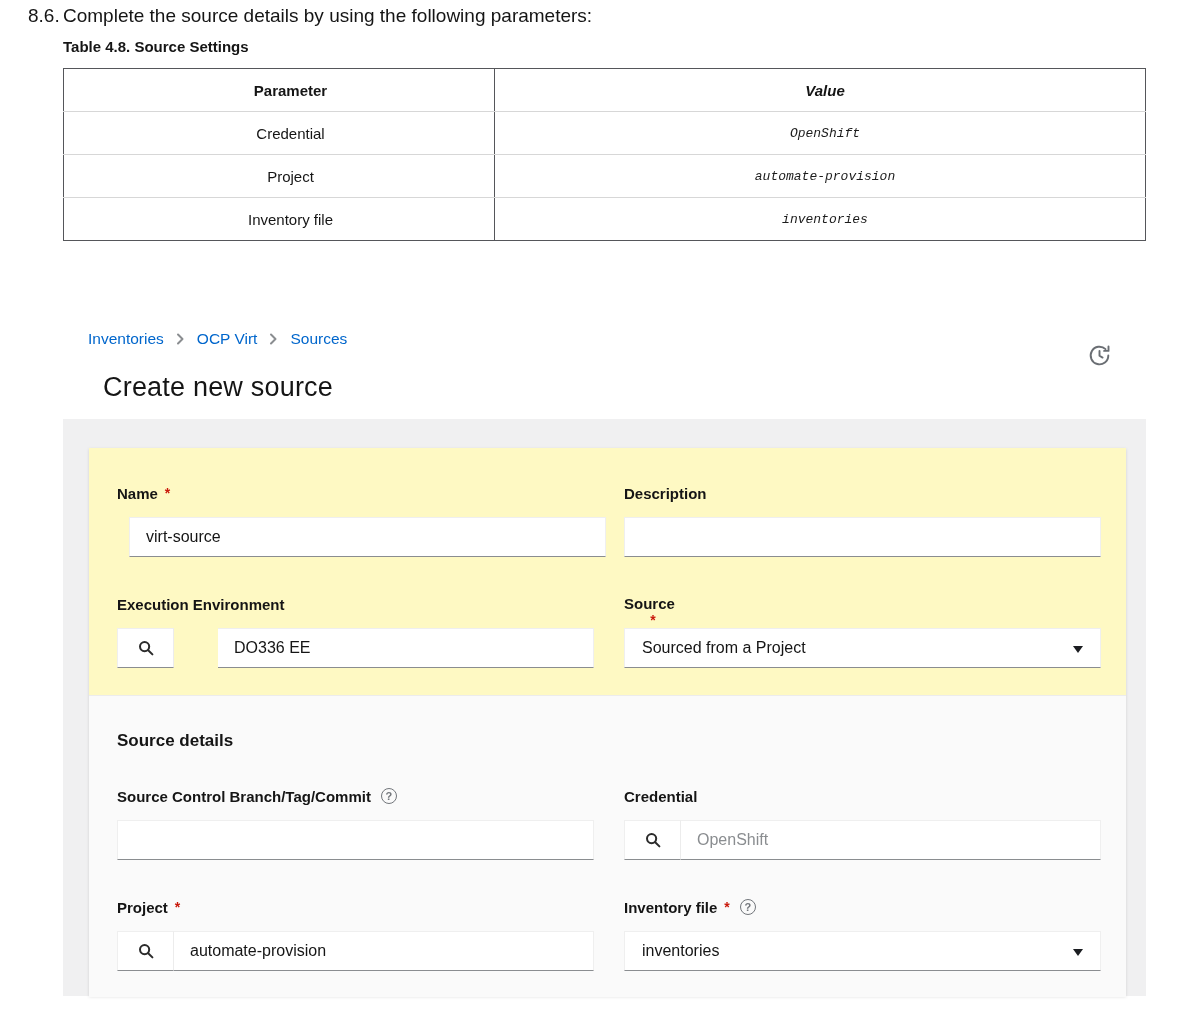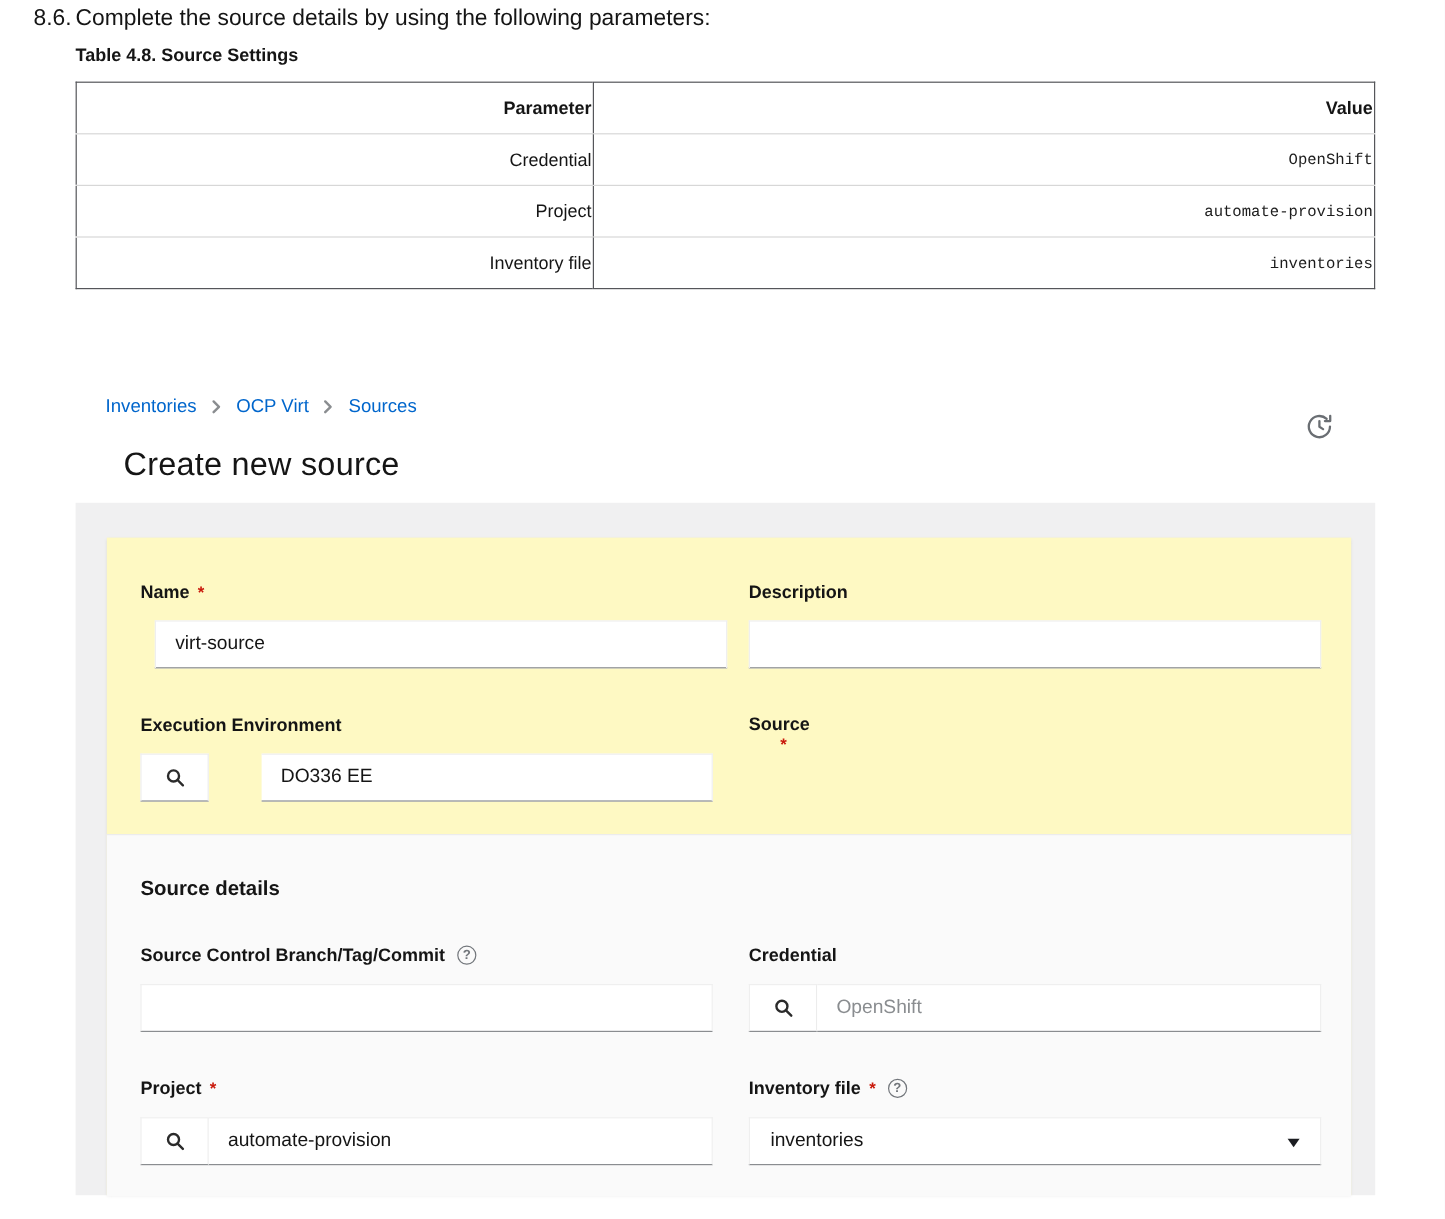--- a/index.html
+++ b/index.html
@@ -8,27 +8,27 @@
     background:#ffffff;color:#151515;
     font-family:"Liberation Sans",sans-serif;
   }
   
   .doc-line{position:absolute;top:5px;left:28px;font-size:19px;display:flex;}
   .doc-num{width:35px;}
   .table-caption{position:absolute;top:38px;left:63px;font-size:15px;font-weight:700;}
   .settings-table{position:absolute;top:68px;left:63px;width:1083px;
     border-collapse:collapse;table-layout:fixed;border:1px solid #55565a;}
   .settings-table th,.settings-table td{
-    height:40px;vertical-align:middle;text-align:right;
+    height:40px;vertical-align:middle;text-align:center;
     border-right:1px solid #55565a;border-bottom:1px solid #d7d7d7;}
   .settings-table th:last-child,.settings-table td:last-child{border-right:none;}
   .settings-table tr:last-child td{border-bottom:none;}
   .settings-table th{font-size:15px;font-weight:700;}
   .param-cell{padding-left:24px;font-size:15px;}
-  .value-cell{padding-left:11px;}
+  .value-cell{padding-left:11px;font-style:italic;}
   .mono{font-family:"Liberation Mono","DejaVu Sans Mono",monospace;font-size:13px;color:#1c1c1c;}
 
   
   .breadcrumb{position:absolute;left:88px;top:330px;display:flex;align-items:center;gap:11px;font-size:15.5px;}
   .breadcrumb a{color:#0066cc;text-decoration:none;cursor:pointer;}
   .crumb-sep{display:flex;align-items:center;}
   .page-title{position:absolute;left:87px;top:354px;font-size:27px;font-weight:500;letter-spacing:.2px;margin-left:16px;}
   .history-btn{position:absolute;left:1088px;top:344px;background:none;border:none;padding:0;cursor:pointer;}
 
   .shot-bg{position:absolute;left:63px;top:419px;width:1083px;height:577px;background:#f0f0f1;}
@@ -157,20 +157,24 @@
   </div>
   <div class="group" id="ee-group">
     <button class="addon">
       <svg width="16" height="16" viewBox="0 0 16 16" fill="none" stroke="#2b2b2b" stroke-width="2" stroke-linecap="round">
         <circle cx="6.6" cy="6.6" r="4.6"></circle>
           <line x1="10.2" y1="10.2" x2="14.4" y2="14.4"></line>
       </svg>
     </button>
     <input class="input" type="text" value="DO336 EE" style="">
   </div>
+  <div class="select" id="source-select">
+    <span>Sourced from a Project</span>
+    <span class="caret"></span>
+  </div>
 
   <div class="section-title" id="source-details-title">Source details</div>
 
   <div class="label" id="scm-label">
     <span>Source Control Branch/Tag/Commit</span>
     <span class="help">?</span>
   </div>
   <div class="label" id="cred-label">
     <span>Credential</span>
   </div>

